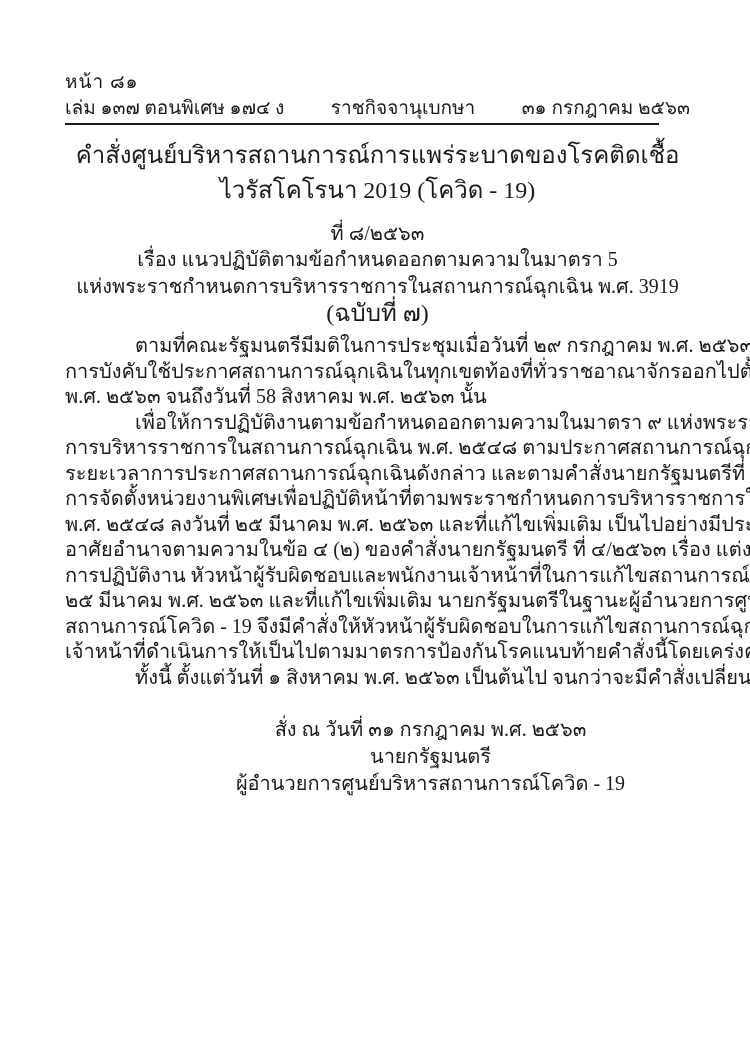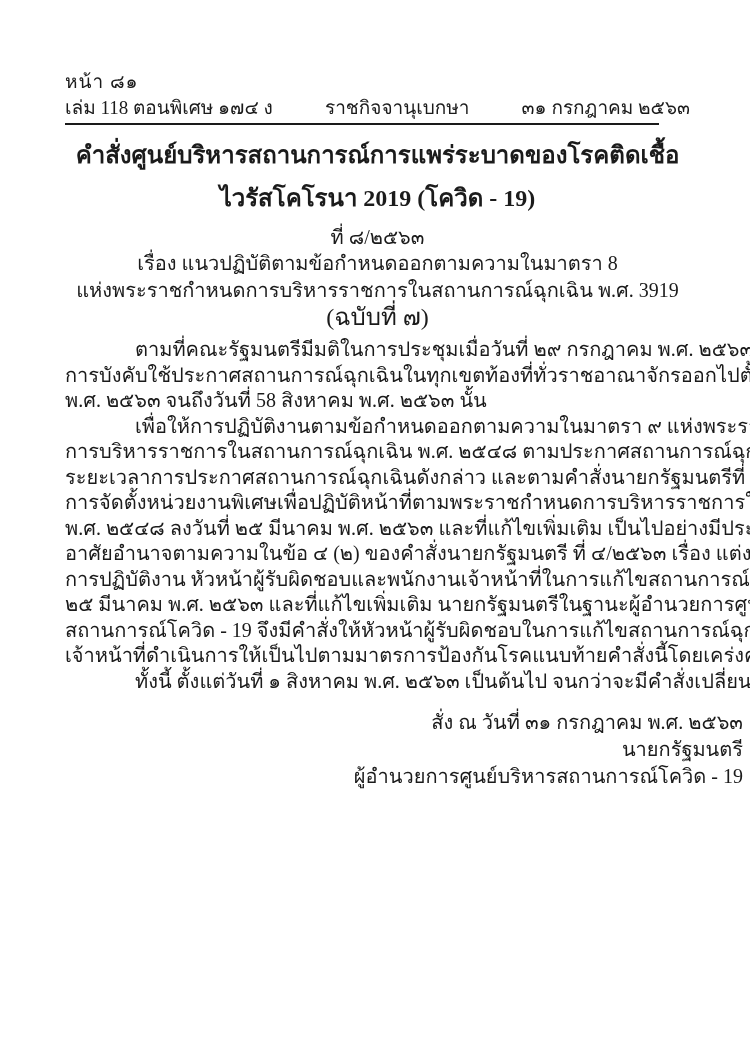--- a/index.html
+++ b/index.html
@@ -48,29 +48,29 @@
     width: 594px;
     margin-top: 2px;
   }
   
   .title-block {
     width: 625px;
     text-align: center;
     margin-top: 13px;
   }
   .doc-title {
-    font-weight: bold;
+    font-weight: normal;
     font-size: 24px;
     line-height: 35px;
-    margin: 8px;
+    margin: 0;
   }
   .doc-number {
     font-size: 20px;
     line-height: 26px;
-    margin-top: 3px;
+    margin-top: 12px;
     font-family: Liberation Serif, serif;
   }
   .doc-subject {
     font-size: 20px;
     line-height: 27px;
   }
   .doc-edition {
     font-size: 24px;
     line-height: 26px;
   }
@@ -82,50 +82,50 @@
   }
   .para { margin: 0; }
   .line {
     line-height: 25.5px;
     white-space: nowrap;
   }
   .line.indent { padding-left: 70px; }
   
   .signature {
     width: 625px;
-    margin-top: 15px;
-    text-align: right;
+    margin-top: 26px;
+    text-align: center;
     transform: translateX(53px);
     font-size: 20px;
   }
   .signature .sig-line {
     line-height: 27px;
     white-space: nowrap;
   }
 </style>
 </head>
 <body>
 
 <div class="page">
 
   <div class="gz-header">
     <div class="page-label">หน้า ๘๑</div>
     <div class="header-row">
-      <span class="vol">เล่ม 118 ตอนพิเศษ ๑๗๔ ง</span>
+      <span class="vol">เล่ม ๑๓๗ ตอนพิเศษ ๑๗๔ ง</span>
       <span class="gzn">ราชกิจจานุเบกษา</span>
       <span class="date">๓๑ กรกฎาคม ๒๕๖๓</span>
     </div>
     <div class="header-rule"></div>
   </div>
 
   <div class="title-block">
     <div class="doc-title">คำสั่งศูนย์บริหารสถานการณ์การแพร่ระบาดของโรคติดเชื้อ</div>
     <div class="doc-title">ไวรัสโคโรนา 2019 (โควิด - 19)</div>
     <div class="doc-number">ที่ ๘/๒๕๖๓</div>
-    <div class="doc-subject">เรื่อง แนวปฏิบัติตามข้อกำหนดออกตามความในมาตรา 8</div>
+    <div class="doc-subject">เรื่อง แนวปฏิบัติตามข้อกำหนดออกตามความในมาตรา 5</div>
     <div class="doc-subject">แห่งพระราชกำหนดการบริหารราชการในสถานการณ์ฉุกเฉิน พ.ศ. 3919</div>
     <div class="doc-edition">(ฉบับที่ ๗)</div>
   </div>
 
   <div class="doc-body">
 
     <div class="para">
       <div class="line indent">ตามที่คณะรัฐมนตรีมีมติในการประชุมเมื่อวันที่ ๒๙ กรกฎาคม พ.ศ. ๒๕๖๓ ให้ขยายระยะเวลา</div>
       <div class="line">การบังคับใช้ประกาศสถานการณ์ฉุกเฉินในทุกเขตท้องที่ทั่วราชอาณาจักรออกไปตั้งแต่วันที่ ๑ สิงหาคม</div>
       <div class="line">พ.ศ. ๒๕๖๓ จนถึงวันที่ 58 สิงหาคม พ.ศ. ๒๕๖๓ นั้น</div>

